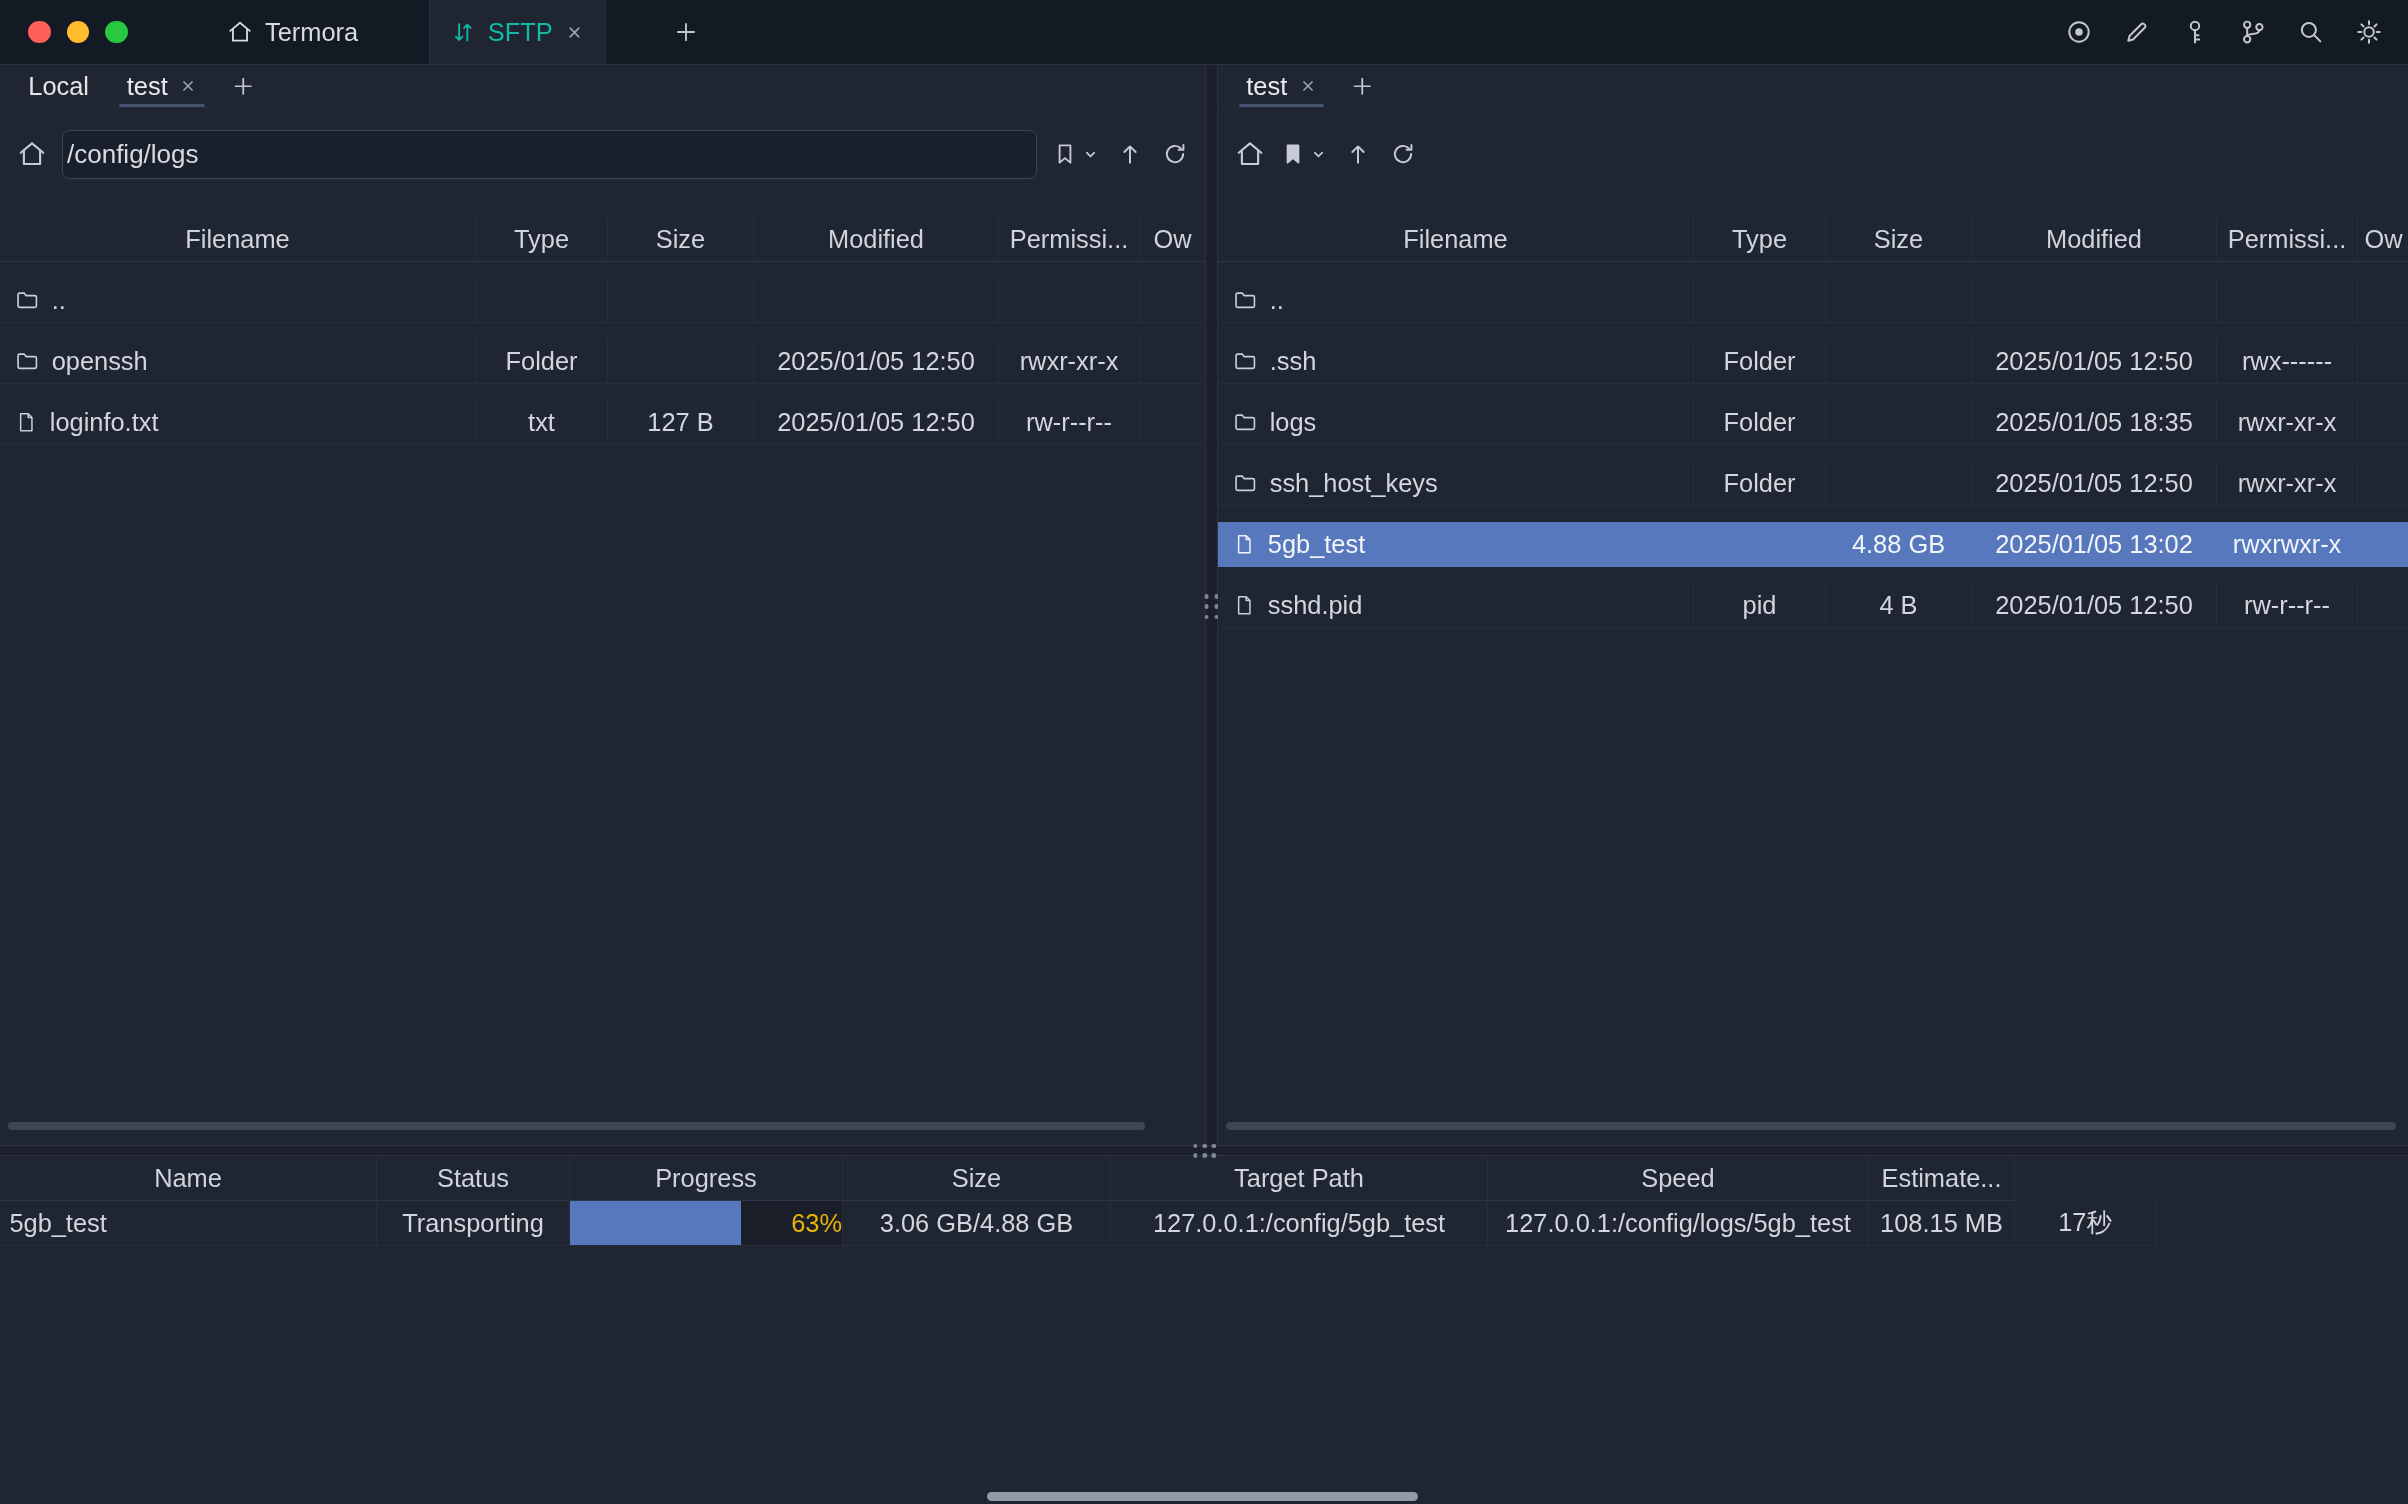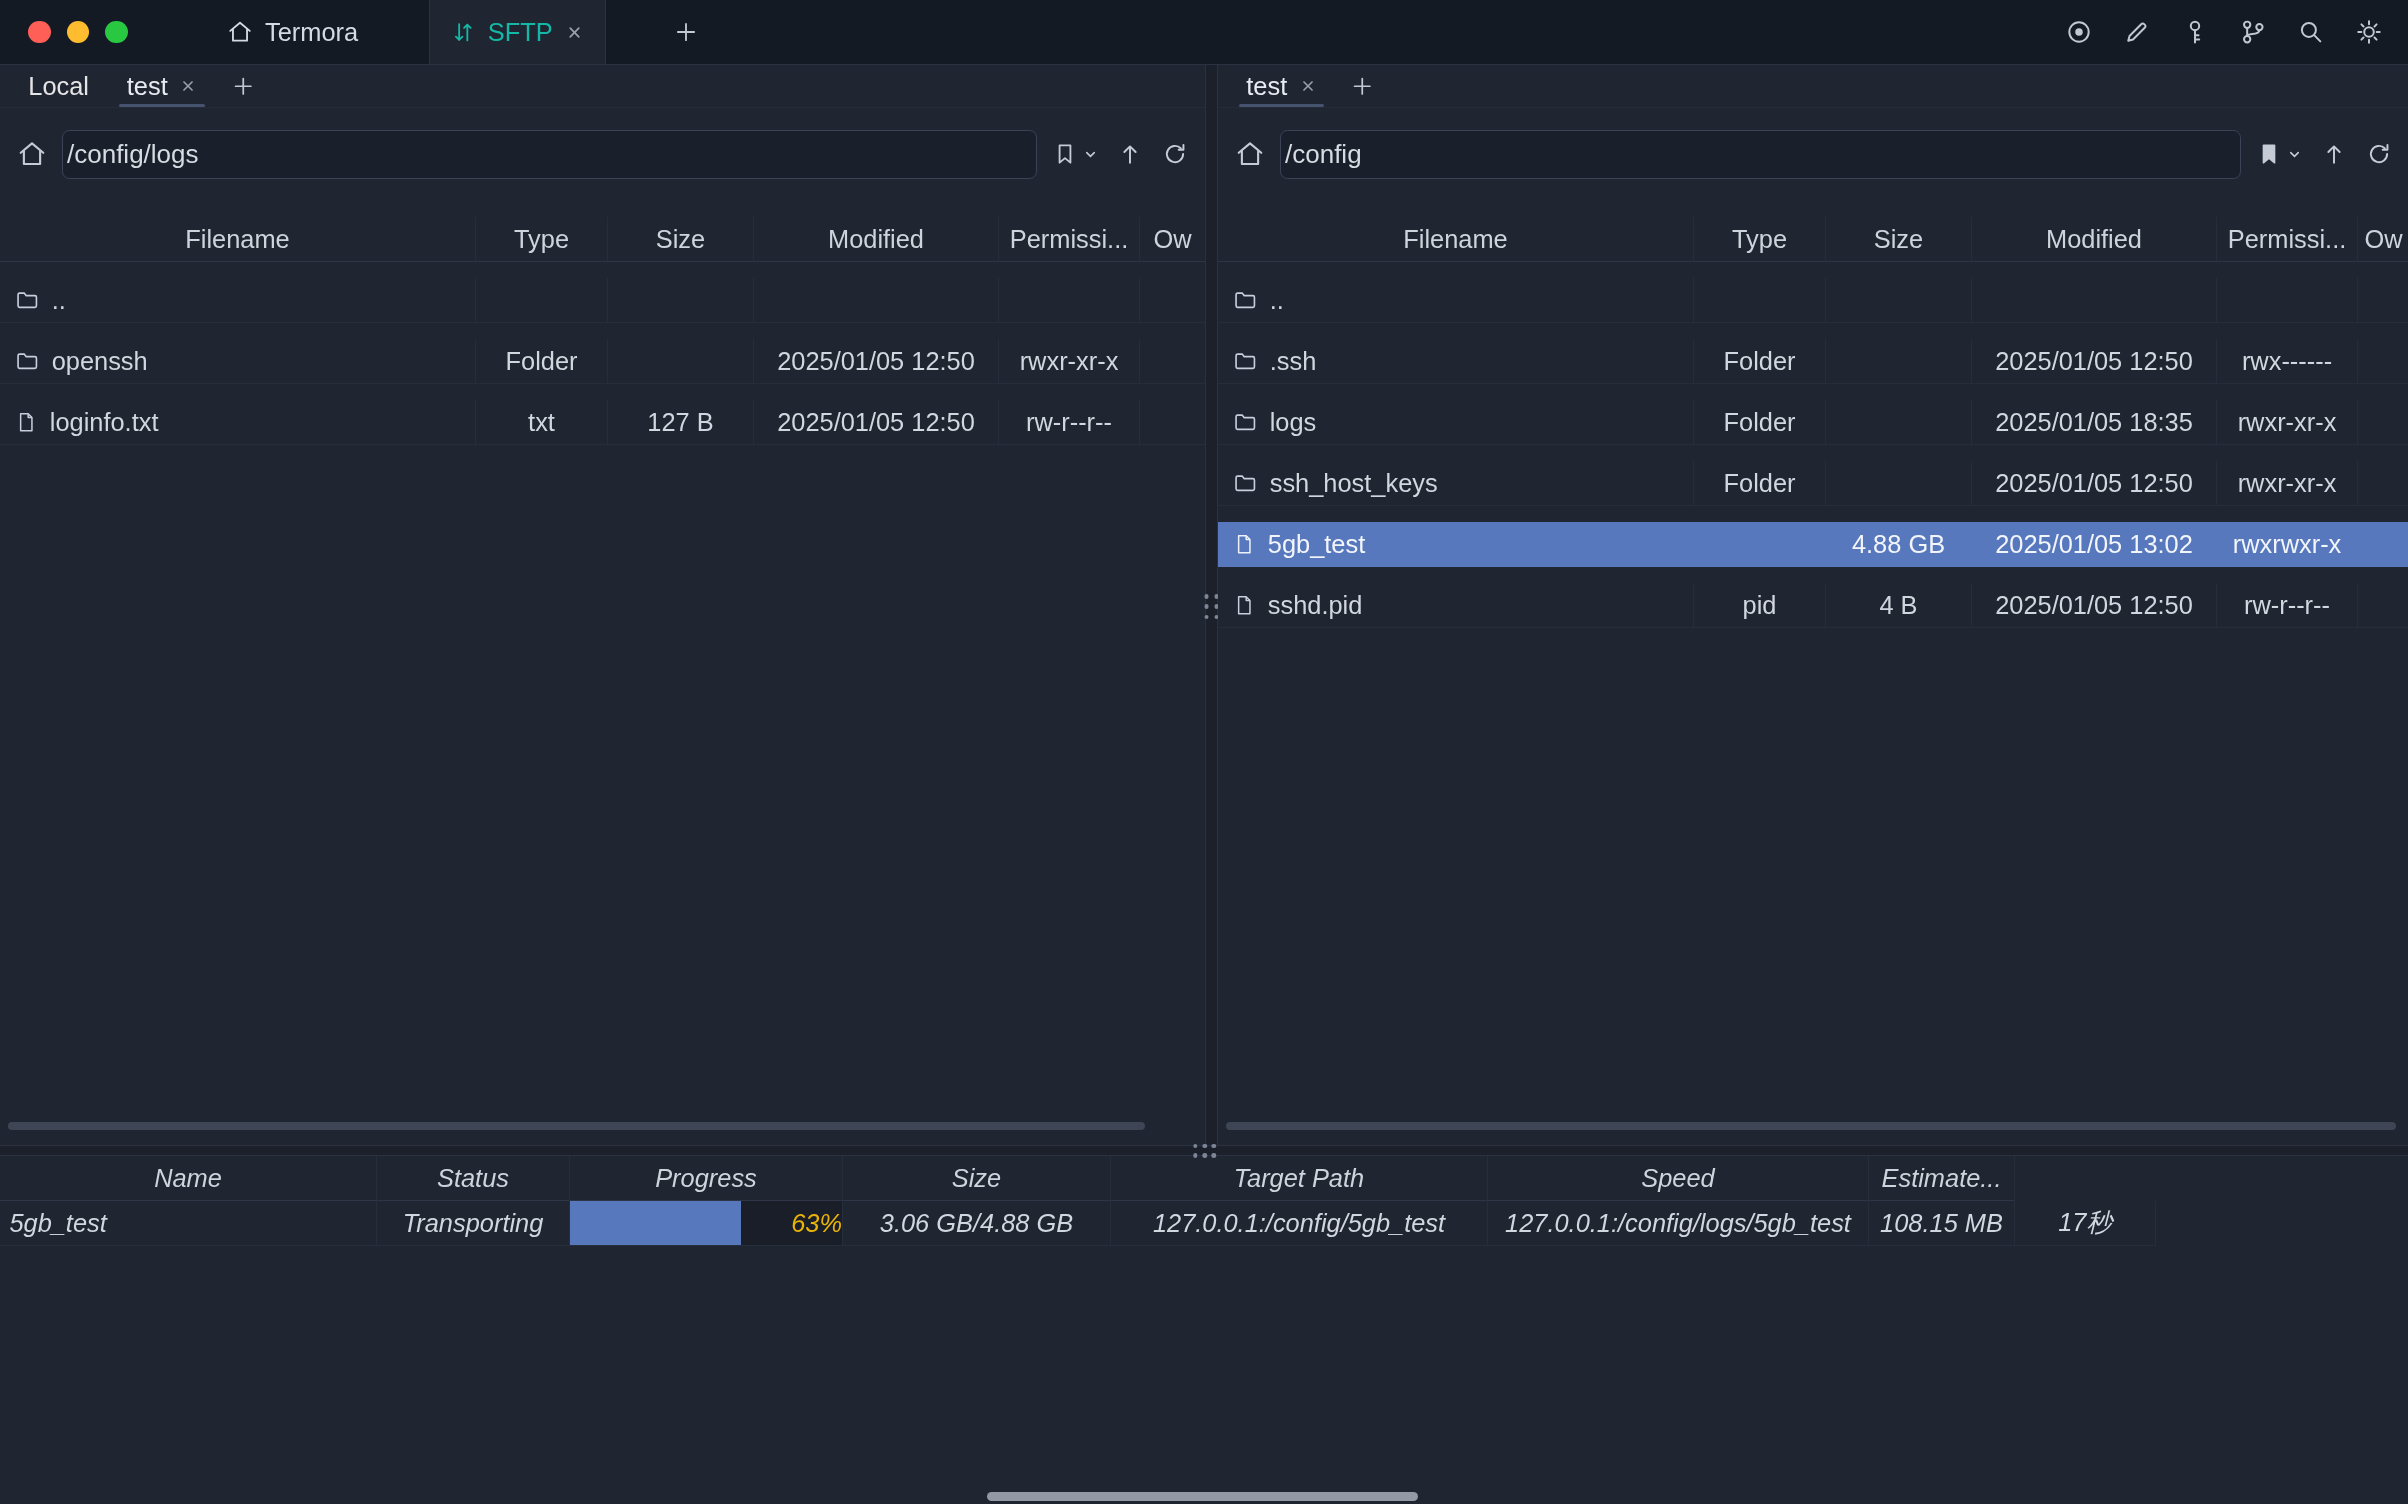--- a/index.html
+++ b/index.html
@@ -83,21 +83,21 @@
   .pane.right .hthumb { left:7.5px; right:13px; }
 
   
   .hsplitter { position:absolute; top:1145px; left:0; width:2409px; height:11.3px;
                background:#1b202b; border-top:0.9px solid #2b3140; border-bottom:0.9px solid #2b3140; }
   .grip-h { position:absolute; left:50%; top:50%; transform:translate(-50%,-50%);
             display:grid; grid-template-columns:repeat(3,4.7px); grid-template-rows:repeat(2,4.7px); gap:4.7px; }
 
   
   .transfers { position:absolute; top:1156px; left:0; width:2409px; }
-  .tr-row { display:grid; grid-template-columns:377px 193px 273px 268px 377px 381px 146px 141px 1fr; height:45px;font-style:italic; }
+  .tr-row { display:grid; grid-template-columns:377px 193px 273px 268px 377px 381px 146px 141px 1fr; height:45px; }
   .tr-row .tcell {
     display:flex; align-items:center; justify-content:center; height:100%;
     border-right:0.9px solid #272e3b; border-bottom:0.9px solid #272e3b;
     white-space:nowrap; overflow:hidden; color:#d2d6de;
   }
   .tr-row .tcell.spacer { border-right:none; border-bottom:none; }
   .tr-header .tcell { color:#cfd4dc; border-bottom:0.9px solid #2e3546; }
   .tr-row .tcell.tname { justify-content:flex-start; padding-left:9.4px; }
   .tcell.progress { position:relative; padding:0; background:#191e28; }
   .progress-fill { position:absolute; left:0; top:0; bottom:0; background:#5878bd; }
@@ -350,21 +350,20 @@
         </div>
       </div>
 
       <div class="pathbar">
         <span class="home-btn">
           <svg width="30" height="30" viewBox="0 0 24 24" fill="none" stroke="currentColor" stroke-width="1.7" stroke-linecap="round" stroke-linejoin="round">
               <path d="M3 11 L12 3.5 L21 11"></path>
               <path d="M5.5 9.6 V20 H18.5 V9.6"></path>
             </svg>
         </span>
-        <input class="path-input" value="/config" style="">
         <div class="pathbar-icons">
           <span class="bm-group">
             <span>
               <svg width="26" height="26" viewBox="0 0 24 24" fill="currentColor" stroke="currentColor" stroke-width="1.7" stroke-linejoin="round">
                   <path d="M7 4 H17 V20 L12 15.8 L7 20 Z"></path>
                 </svg>
             </span>
             <span>
               <svg width="15" height="15" viewBox="0 0 16 16" fill="none" stroke="currentColor" stroke-width="1.7" stroke-linecap="round">
                   <path d="M4 6 L8 10 L12 6"></path>

